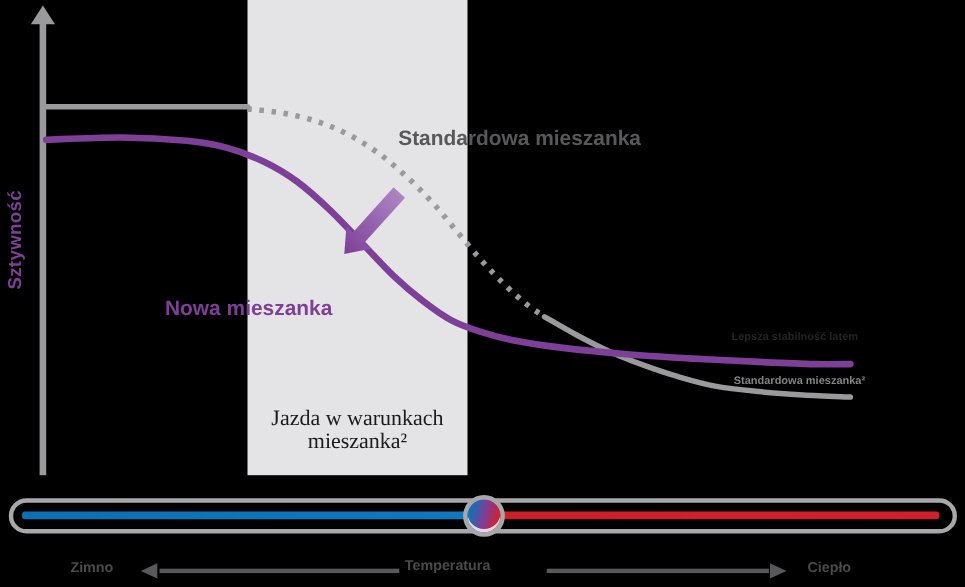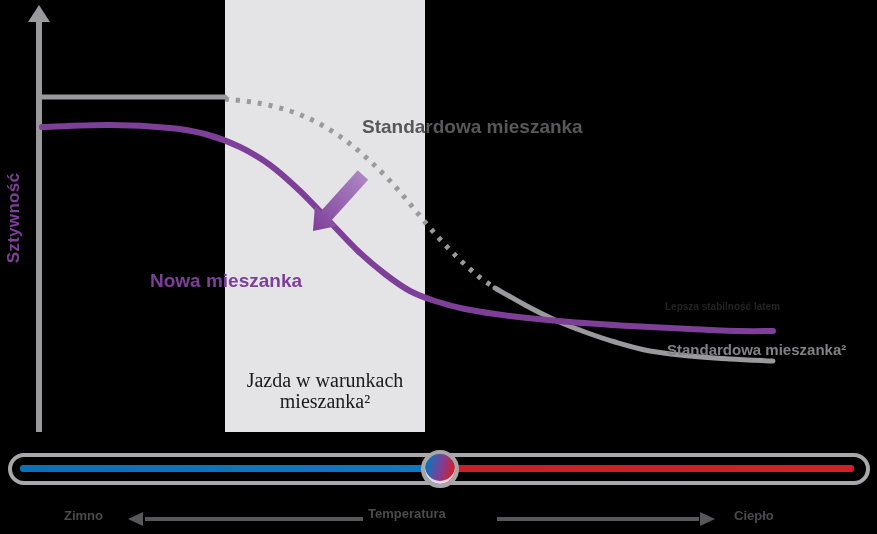--- a/index.html
+++ b/index.html
@@ -17,21 +17,21 @@
       color:#7d3f98;font-weight:bold;font-size:17px;white-space:nowrap;letter-spacing:.3px;}
   
   #curves{left:0;top:0;}
   
   .lbl{white-space:nowrap;}
   #standard-label{left:362px;top:116px;font-size:19px;font-weight:bold;color:#58585a;}
   #new-label{left:150px;top:246px;font-size:19px;font-weight:bold;color:#7d3f98;margin-top:24px;}
   #band-label{left:225px;top:370px;width:200px;text-align:center;color:#1b1b1d;
       font-size:20px;font-weight:500;line-height:21px;font-family:Liberation Serif, serif;}
   #right-label-dark{left:665px;top:301px;font-size:10px;font-weight:bold;color:#232325;}
-  #right-label-gray{left:667px;top:341px;font-size:15px;font-weight:bold;color:#828285;}
+  #right-label-gray{left:667px;top:341px;font-size:10px;font-weight:bold;color:#828285;}
   
   #slider-track{left:8px;top:453px;width:854px;height:24px;border:4px solid #a8a8aa;
       border-radius:16px;background:transparent;}
   #slider-blue{left:20px;top:465px;width:404px;height:7px;border-radius:3px;
       background:linear-gradient(90deg,#0d6fb4,#1178bd);}
   #slider-red{left:456px;top:465px;width:398px;height:7px;border-radius:3px;
       background:linear-gradient(90deg,#c92029,#d2202a);}
   #slider-knob{left:421px;top:450px;width:30px;height:30px;border-radius:50%;
       border:4px solid #a8a8aa;
       background:linear-gradient(105deg,#0e73b8 12%,#7d3f98 50%,#d2202a 88%);

